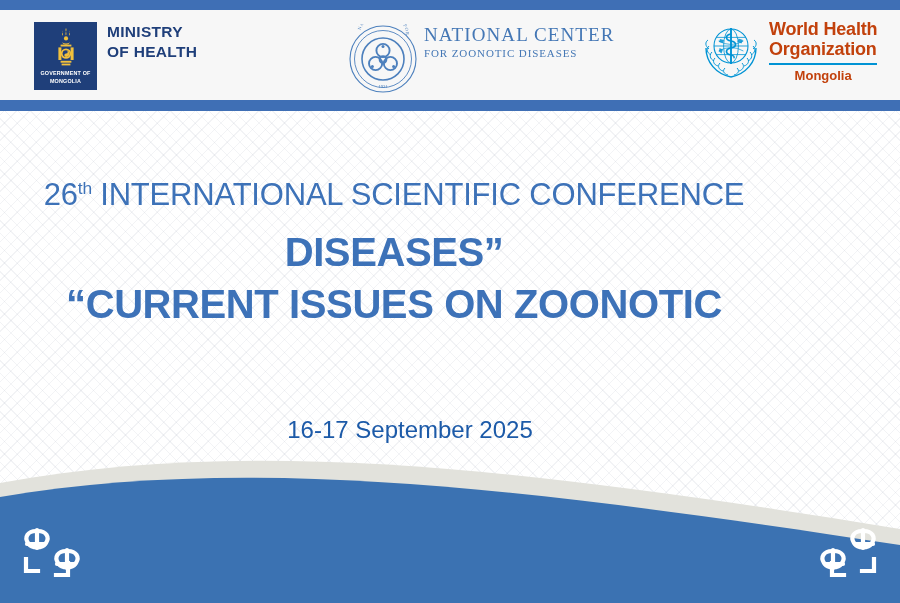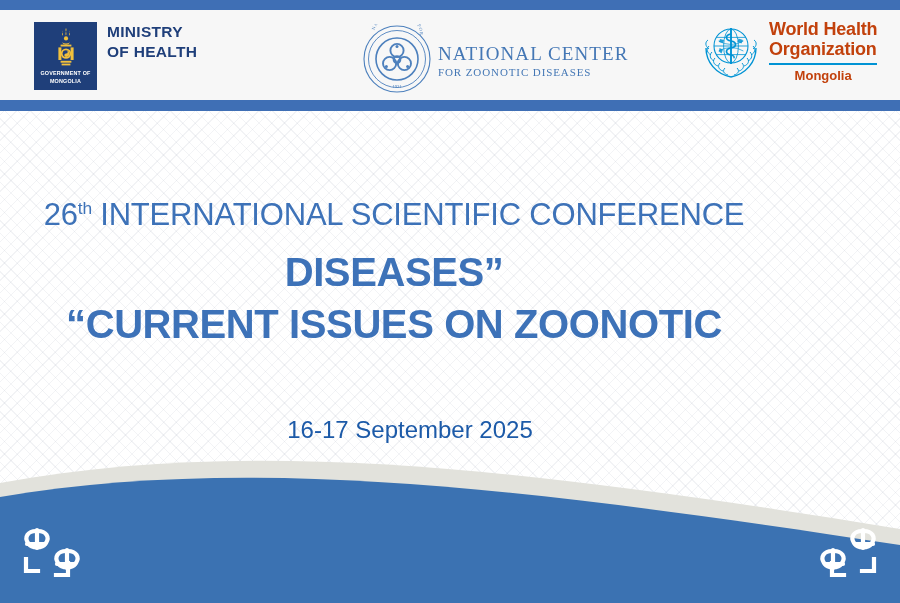--- a/index.html
+++ b/index.html
@@ -85,23 +85,22 @@
     margin-left: 10px;
     color: #1f3f7a;
     font-size: 15.5px;
     font-weight: bold;
     line-height: 20px;
     letter-spacing: 0.3px;
   }
 
   .logo-ncz {
     position: absolute;
-    left: 362px; top: 24px;
+    left: 348px; top: 24px;
     display: flex;
-    align-items: center;
   }
   .ncz-words {
     margin-left: 6px;
     color: #4477b5;
     font-family: "Liberation Serif", serif;
   }
   .ncz-line1 {
     font-size: 19px;
     letter-spacing: 1.1px;
     line-height: 22px;
@@ -140,21 +139,20 @@
     text-align: center;
     line-height: 15px;
   }
 
   
   .title-block {
     position: absolute;
     left: 0; top: 172px;
     width: 788px;
     text-align: center;
-    margin-top: 20px;
   }
   .title-line1 {
     color: #3d72b8;
     font-size: 31px;
     line-height: 46px;
     letter-spacing: -0.2px;
     white-space: nowrap;
     font-stretch: condensed;
   }
   .title-line1 sup {

